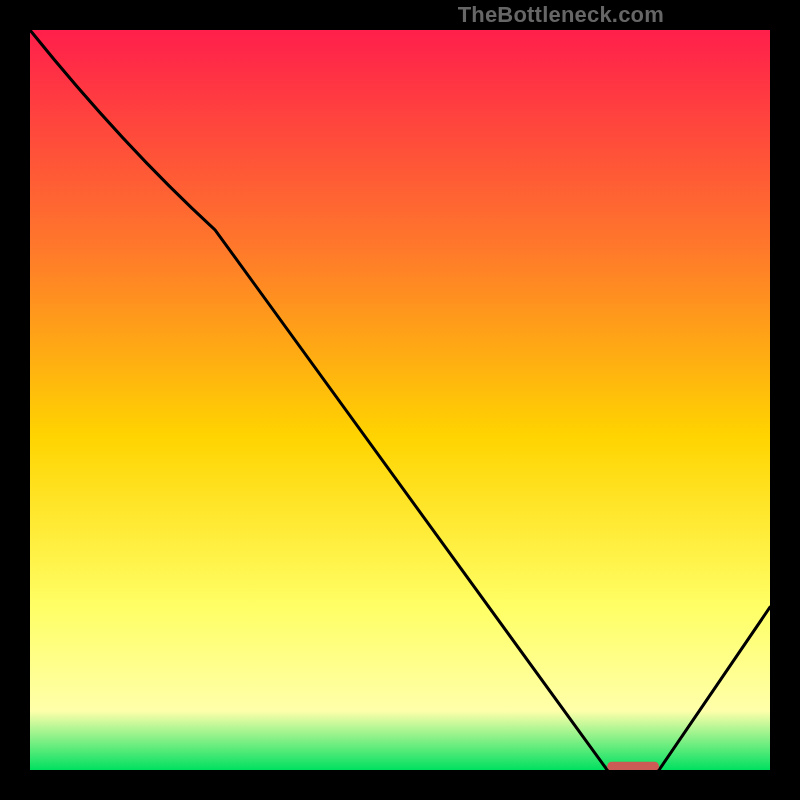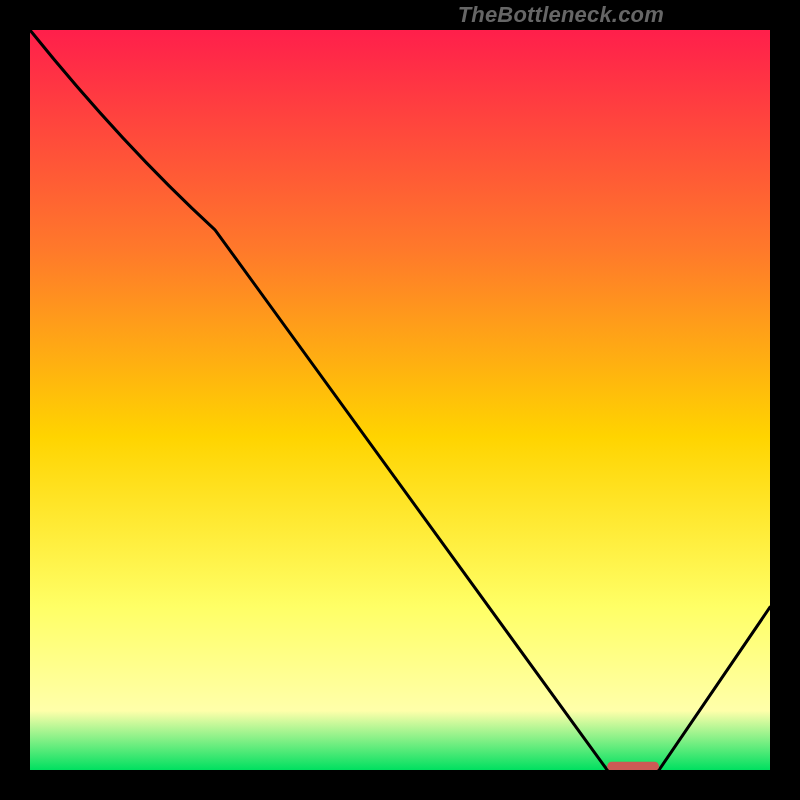--- a/index.html
+++ b/index.html
@@ -9,21 +9,20 @@
     height: 800px;
     background: #000;
     font-family: Arial, Helvetica, sans-serif;
     overflow: hidden;
   }
   .outer {
     position: relative;
     width: 676px;
     height: 800px;
     background: #000;
-    font-style: italic;
   }
   .watermark {
     position: absolute;
     top: 2px;
     right: 12px;
     color: #666;
     font-size: 22px;
     font-weight: 600;
     letter-spacing: 0.2px;
     user-select: none;

